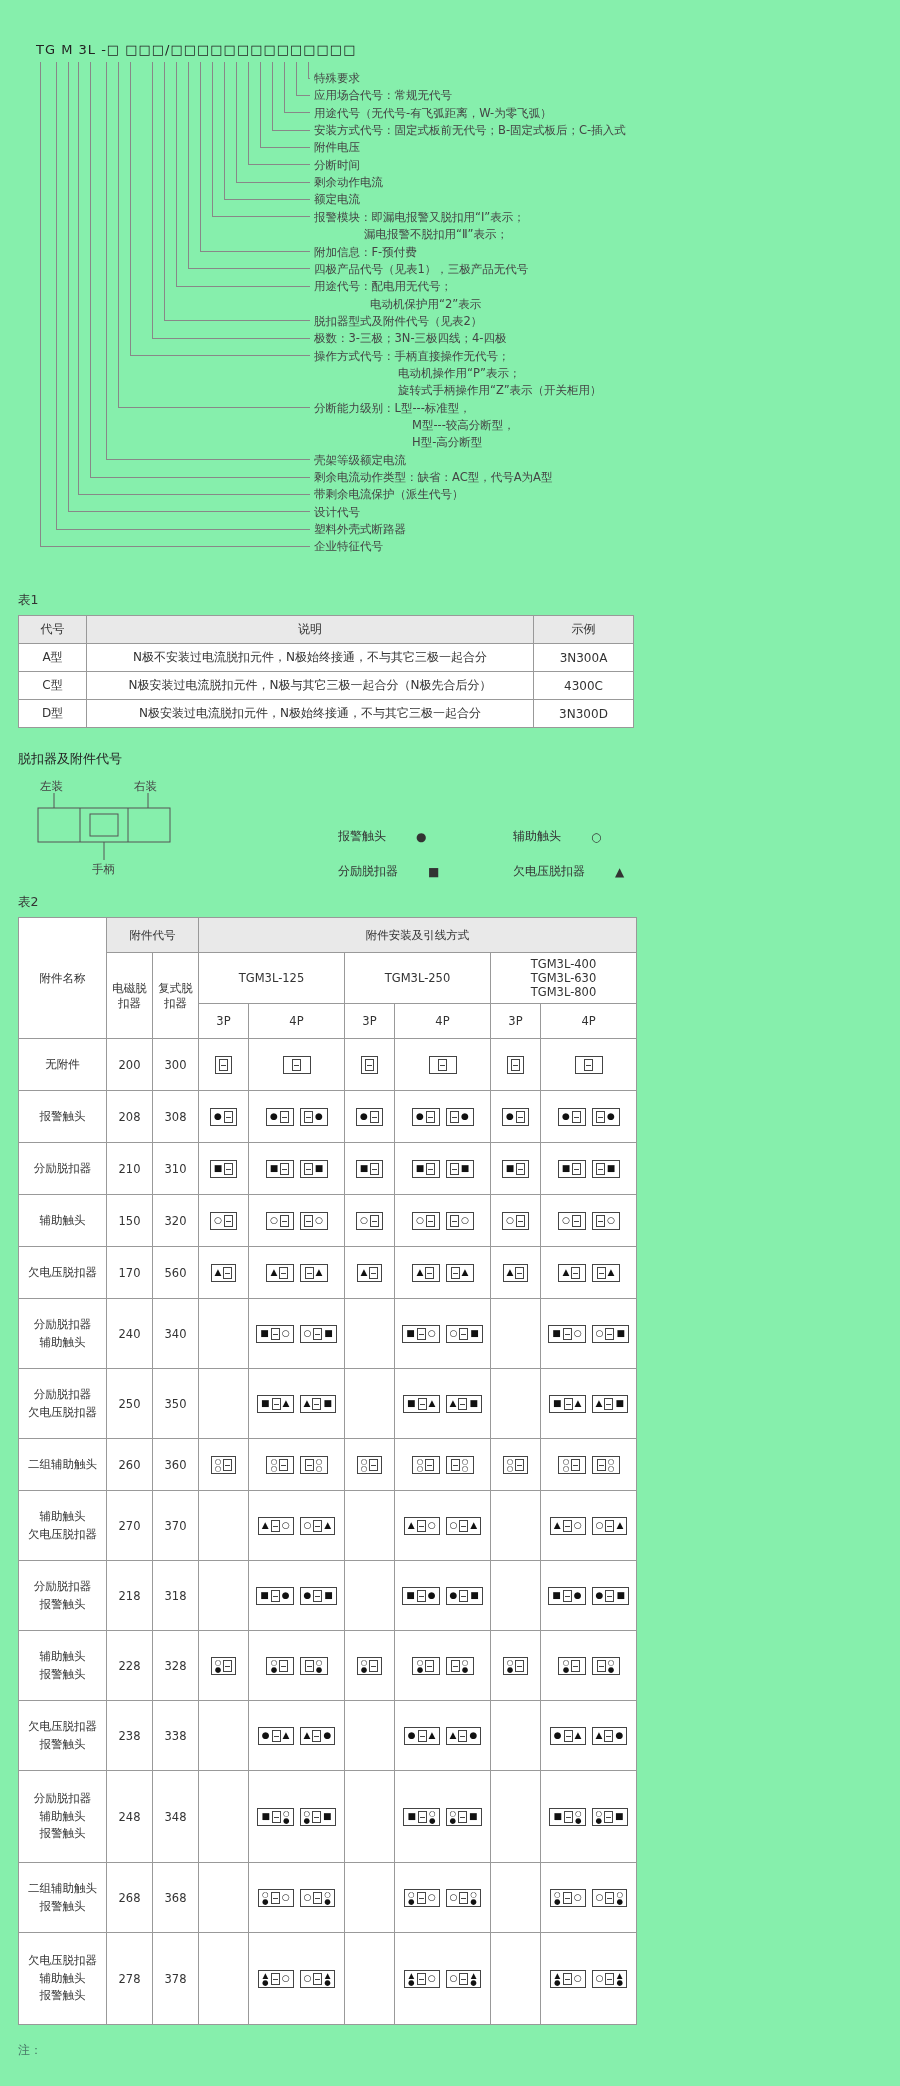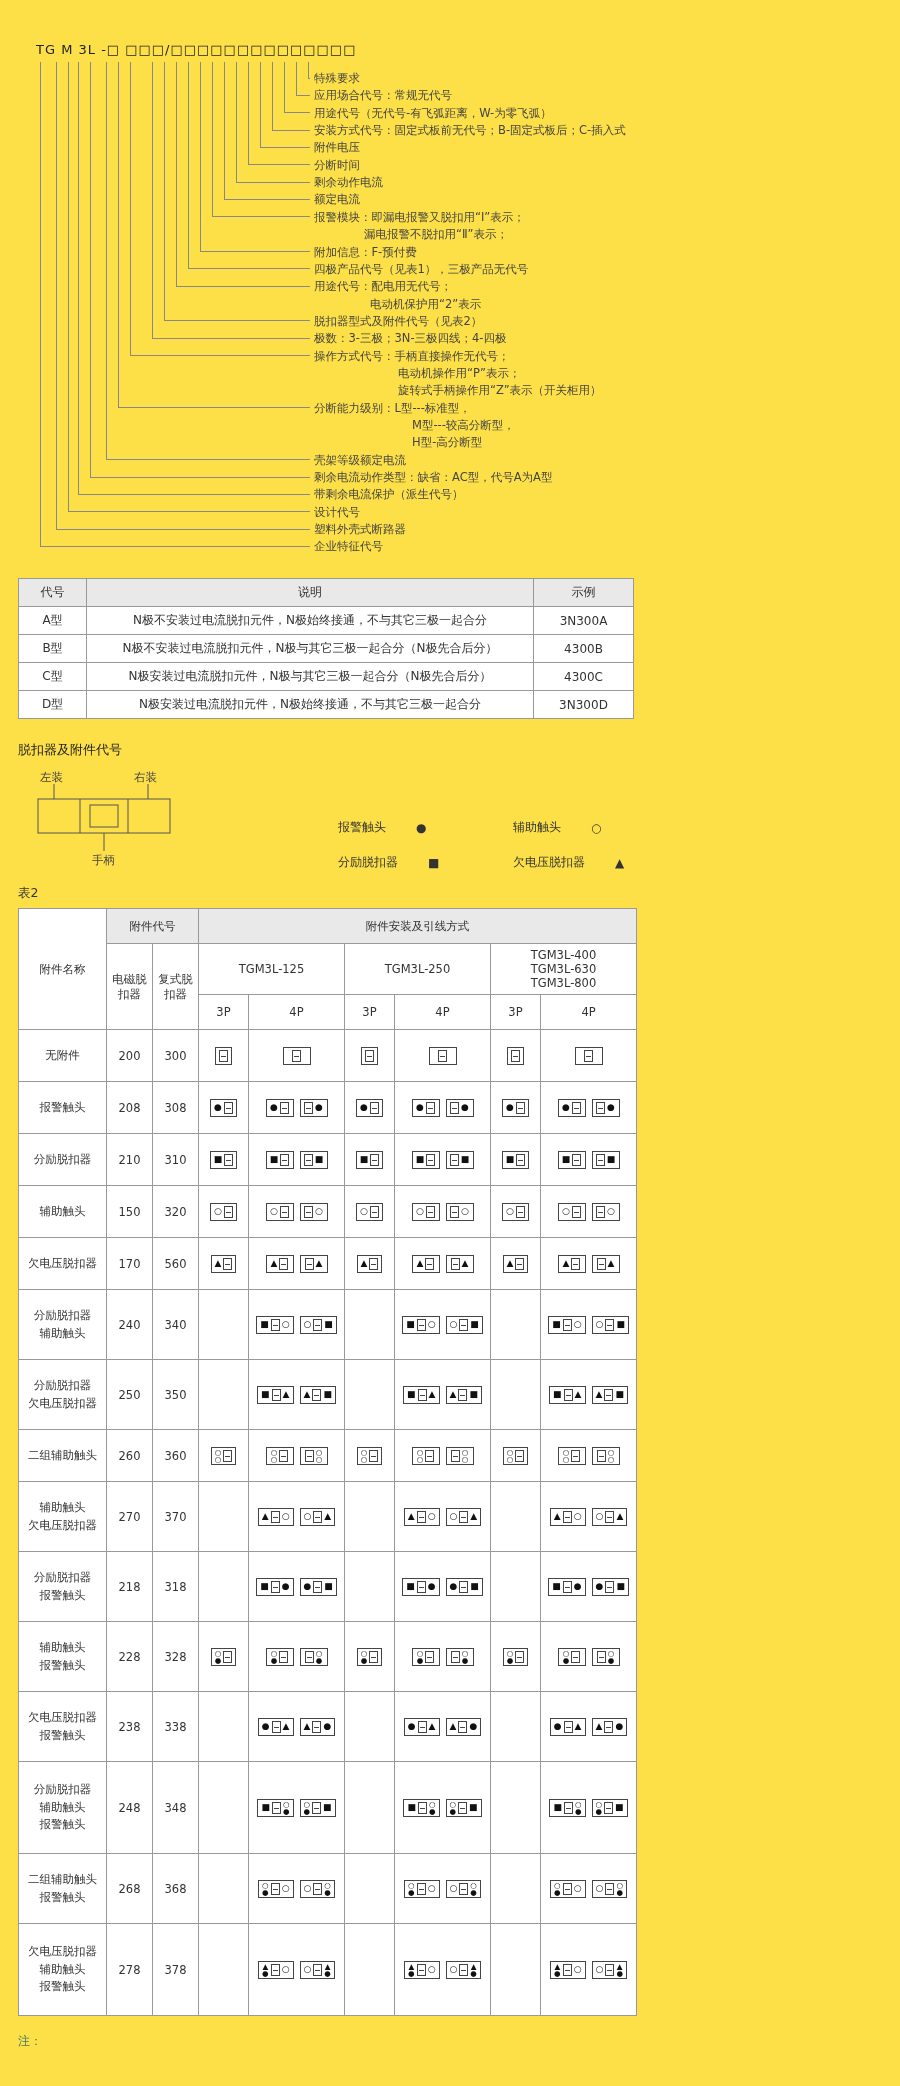--- a/index.html
+++ b/index.html
@@ -1,16 +1,16 @@
 <!DOCTYPE html>
 <html><head>
 <meta charset="utf-8">
 <style>
   html,body{margin:0;padding:0;background:#fff;color:#333;font-family:"DejaVu Sans","Liberation Sans",sans-serif;}
-  .page{width:900px;height:2086px;box-sizing:border-box;padding:16px 0 0 18px;overflow:hidden;background:#fde047;}
+  .page{width:900px;height:2086px;box-sizing:border-box;padding:16px 0 0 18px;overflow:hidden;background:#86efac;}
 
   
   .code-svg text{font-size:11.5px;fill:#444;}
   .code-svg text.code-text{font-size:13px;fill:#222;letter-spacing:1px;}
   .code-svg .cline{fill:none;stroke:#888;stroke-width:1;shape-rendering:crispEdges;}
 
   
   .tcap{font-size:12.5px;color:#333;margin:14px 0 6px 0;}
   table{border-collapse:collapse;background:#fff;}
   th,td{border:1px solid #999;}
@@ -103,43 +103,39 @@
       <text x="296" y="482.40000000000026">带剩余电流保护（派生代号）</text>
       <polyline points="50,46 50,495.7500000000003 292,495.7500000000003" class="cline"></polyline>
       <text x="296" y="499.7500000000003">设计代号</text>
       <polyline points="38,46 38,513.1000000000003 292,513.1000000000003" class="cline"></polyline>
       <text x="296" y="517.1000000000003">塑料外壳式断路器</text>
       <polyline points="22,46 22,530.4500000000003 292,530.4500000000003" class="cline"></polyline>
       <text x="296" y="534.4500000000003">企业特征代号</text>
     </svg>
 
   
+  <div class="tcap">表1</div>
   <table class="t1">
     <colgroup>
         <col style="width:68px">
         <col style="width:447px">
         <col style="width:100px">
       </colgroup>
     <thead>
         <tr id="t1-head">
           <th>代号</th>
           <th>说明</th>
           <th>示例</th>
         </tr>
       </thead>
     <tbody id="t1-body">
         <tr>
           <td>A型</td>
           <td>N极不安装过电流脱扣元件，N极始终接通，不与其它三极一起合分</td>
           <td>3N300A</td>
-        </tr>
-        <tr>
-          <td>B型</td>
-          <td>N极不安装过电流脱扣元件，N极与其它三极一起合分（N极先合后分）</td>
-          <td>4300B</td>
         </tr>
         <tr>
           <td>C型</td>
           <td>N极安装过电流脱扣元件，N极与其它三极一起合分（N极先合后分）</td>
           <td>4300C</td>
         </tr>
         <tr>
           <td>D型</td>
           <td>N极安装过电流脱扣元件，N极始终接通，不与其它三极一起合分</td>
           <td>3N300D</td>

